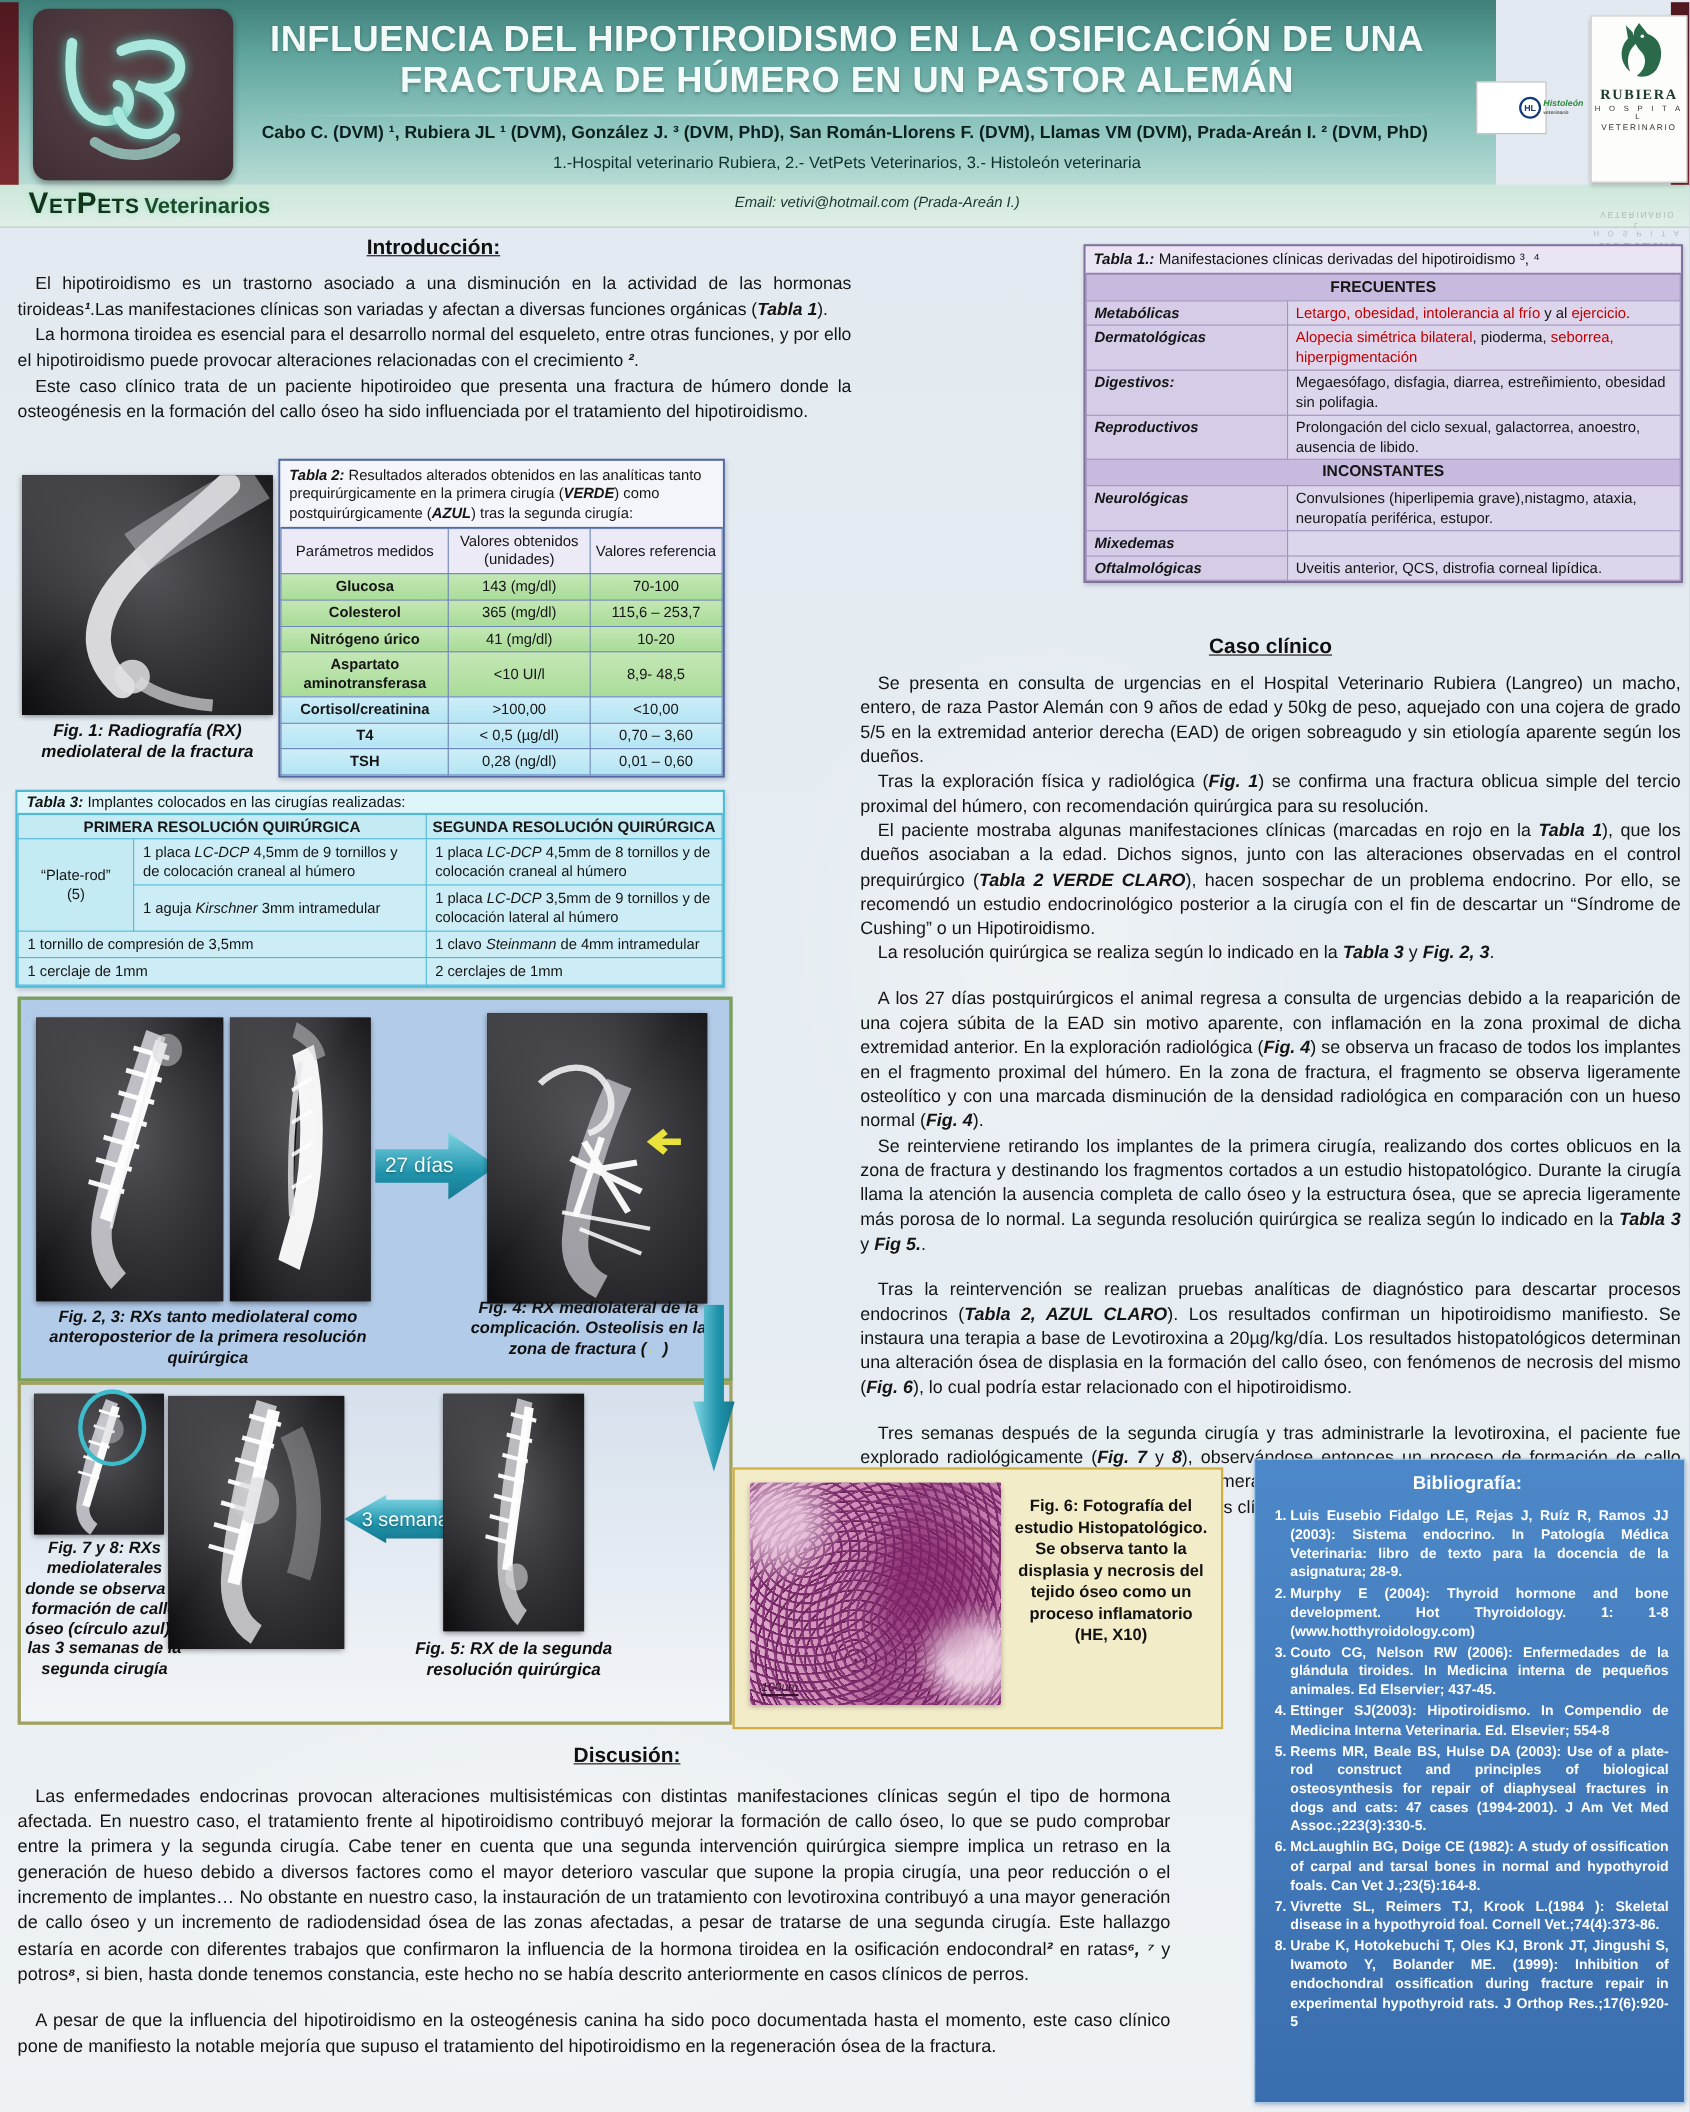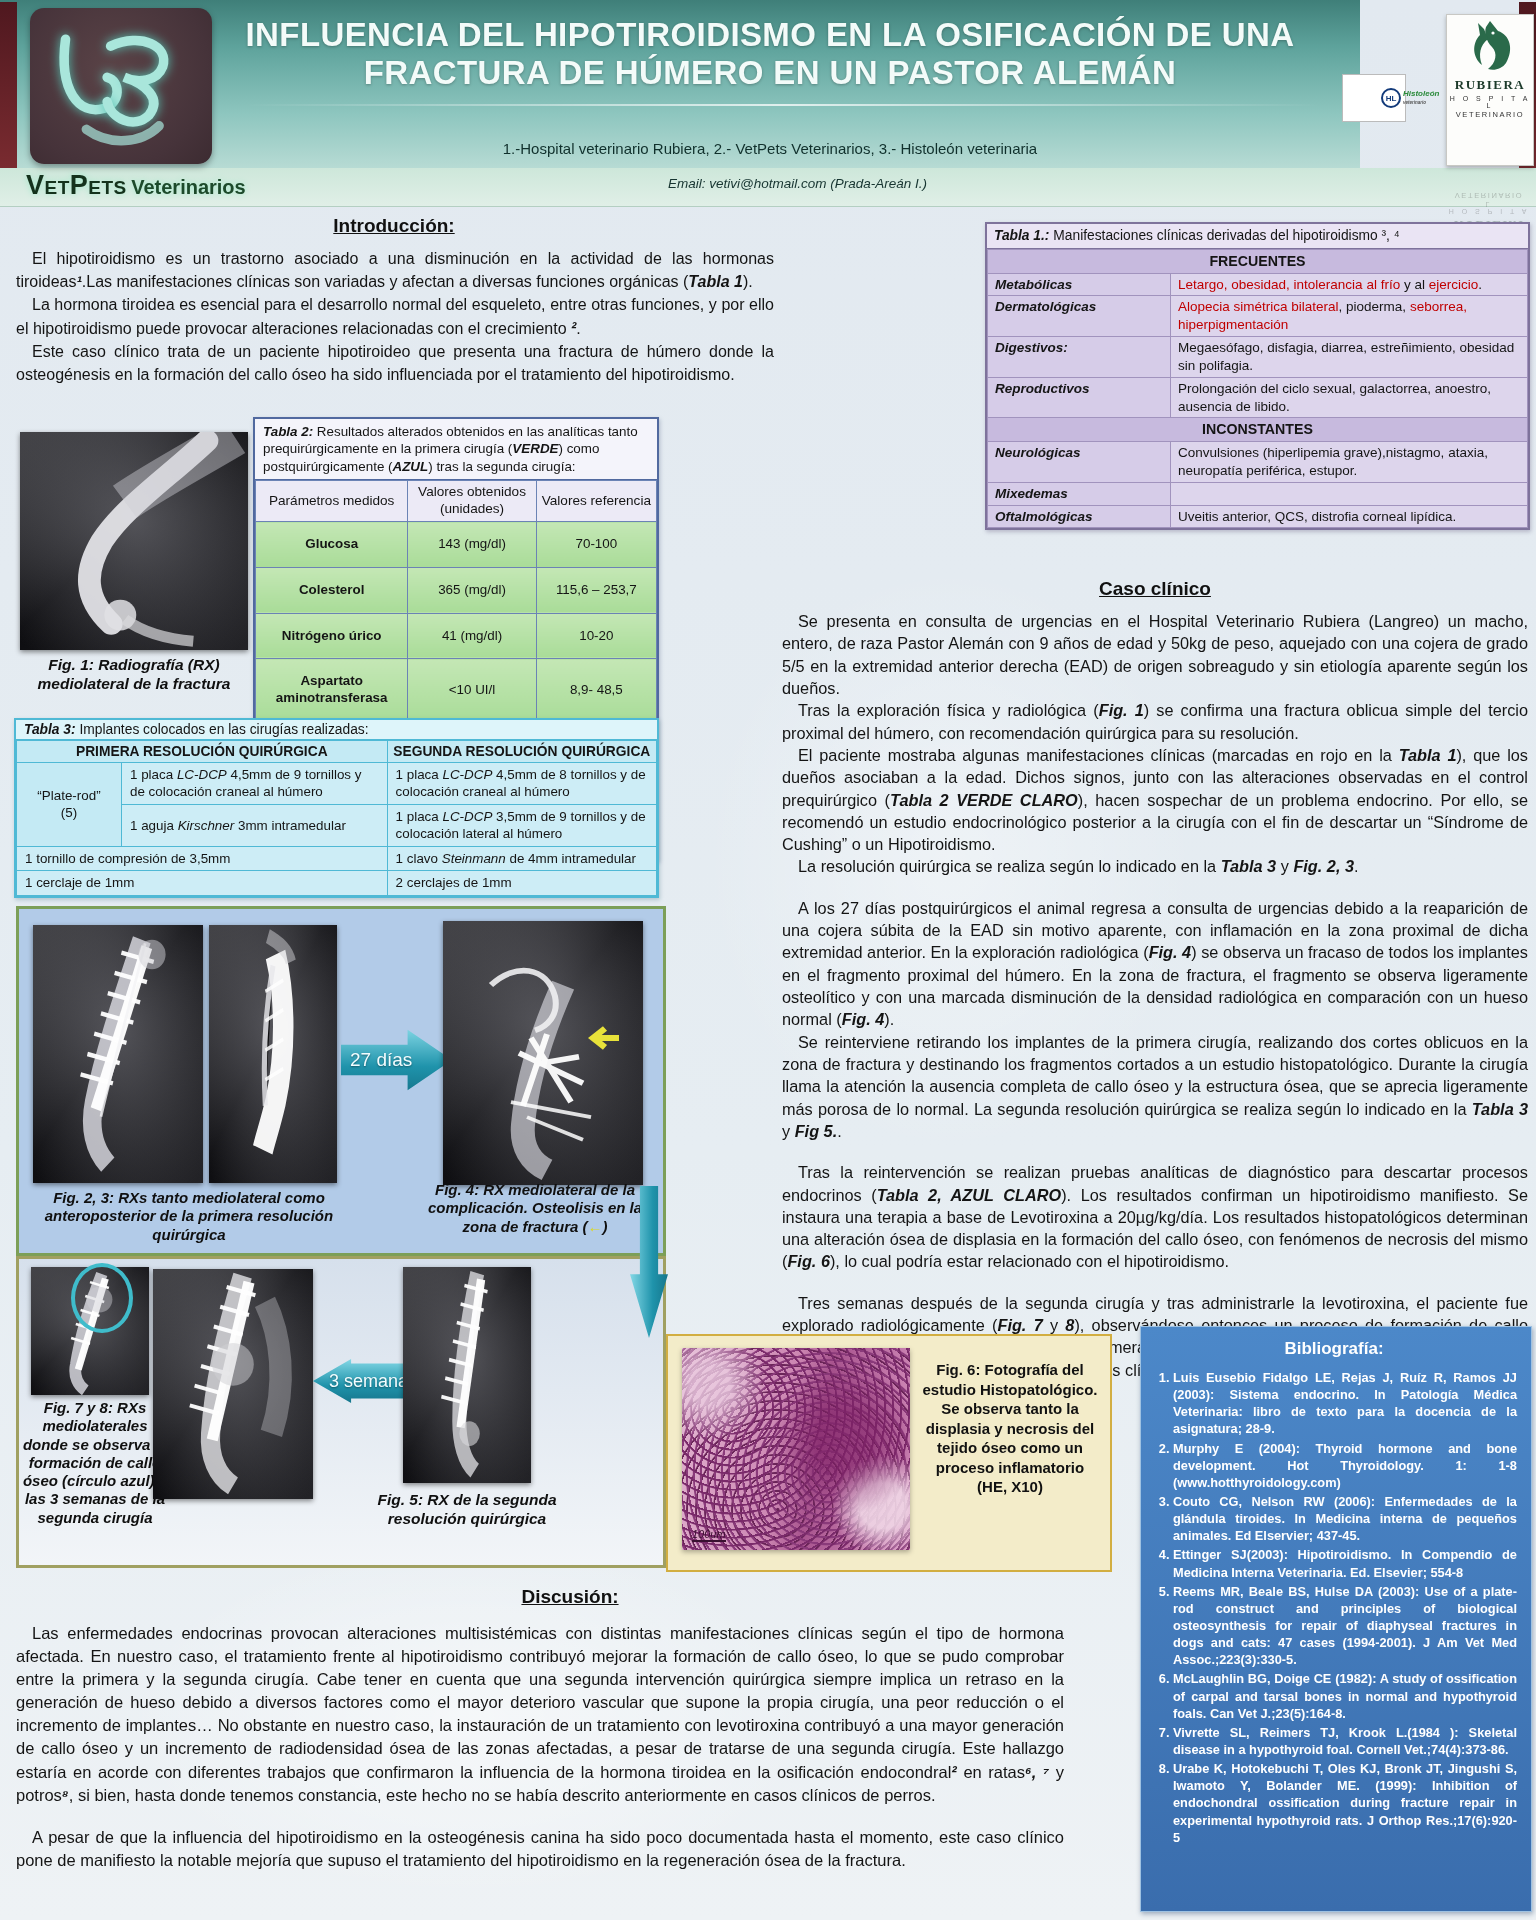--- a/index.html
+++ b/index.html
@@ -41,21 +41,21 @@
   table.t1 td{border:1px solid #a193bd;padding:2px 7px;vertical-align:top;line-height:1.32;}
   table.t1 td.sec{background:#c7bade;font-weight:bold;text-align:center;font-size:14.2px;padding:2px;}
   table.t1 td.lbl{width:168px;font-weight:bold;font-style:italic;background:#d6cce8;}
   table.t1 td.val{background:#ddd5ec;}
   .red{color:#c00000;}
   
   #tabla2{left:253px;top:417px;width:402px;border:2px solid #51699f;background:#fff;box-shadow:1px 2px 4px rgba(60,80,120,.3);}
   #tabla2 .t2title{padding:4px 8px;font-size:13.4px;background:#f4f4fb;line-height:1.3;border-bottom:1px solid #51699f;}
   table.t2{border-collapse:collapse;width:100%;font-size:13.4px;}
   table.t2 th{border:1px solid #6b83b5;background:#eceaf6;font-weight:normal;padding:3px 2px;font-size:13.6px;line-height:1.25;}
-  table.t2 td{border:1px solid #6b83b5;padding:14px 4px;text-align:center;line-height:1.25;}
+  table.t2 td{border:1px solid #6b83b5;padding:3px 4px;text-align:center;line-height:1.25;}
   table.t2 td.lbl{font-weight:bold;}
   table.t2 tr.g td{background:linear-gradient(180deg,#c4e7b5,#a9dc98);}
   table.t2 tr.b td{background:linear-gradient(180deg,#cdeef8,#b4e4f4);}
   table.t2 th:nth-child(1){width:38%;} table.t2 th:nth-child(2){width:32%;}
   
   #tabla3{left:14px;top:718px;width:641px;border:2px solid #4fb9d5;background:#cbedf6;box-shadow:1px 2px 4px rgba(60,110,130,.3);}
   #tabla3 .t3title{padding:2px 8px;font-size:13.8px;background:#def5fa;border-bottom:1px solid #4fb9d5;}
   table.t3{border-collapse:collapse;width:100%;font-size:13.4px;}
   table.t3 th{border:1px solid #4fb9d5;font-weight:bold;text-align:center;padding:3px;font-size:13.8px;background:#c4eaf4;}
   table.t3 td{border:1px solid #4fb9d5;padding:3px 8px;line-height:1.3;background:#cdedf6;}
@@ -109,20 +109,21 @@
 </svg>
 
 <div id="poster">
 
   <div id="header">
     <div class="postertitle abs" style="left:240px;top:16px;width:1060px;">
       <div>INFLUENCIA DEL HIPOTIROIDISMO EN LA OSIFICACIÓN DE UNA</div>
       <div>FRACTURA DE HÚMERO EN UN PASTOR ALEMÁN</div>
     </div>
     <div class="abs" style="left:245px;top:104px;width:1075px;height:2px;background:linear-gradient(90deg,transparent,rgba(255,255,255,.75),transparent);"></div>
+    <div class="authors abs" style="left:118px;top:112px;width:1300px;">Cabo C. (DVM) ¹, Rubiera JL ¹ (DVM), González J. ³ (DVM, PhD), San Román-Llorens F. (DVM), Llamas VM (DVM), Prada-Areán I. ² (DVM, PhD)</div>
     <div class="affil abs" style="left:240px;top:140px;width:1060px;">1.-Hospital veterinario Rubiera, 2.- VetPets Veterinarios, 3.- Histoleón veterinaria</div>
   </div>
   <div class="redbar" style="left:0;"></div>
   <div class="redbar" style="right:0;"></div>
   <div id="band">
     <span class="abs" style="left:26px;top:2px;">
       <span class="vp1">VetPets</span>
       <span class="vp2">Veterinarios</span>
     </span>
     <span class="email abs" style="left:668px;top:8px;">Email: vetivi@hotmail.com (Prada-Areán I.)</span>

